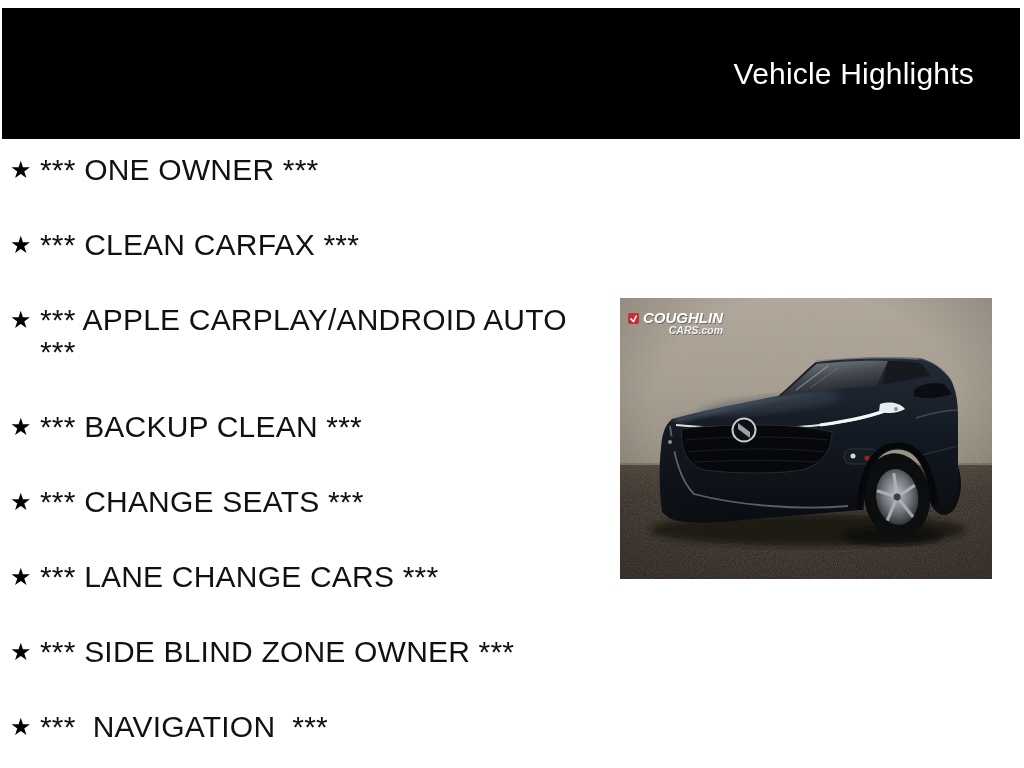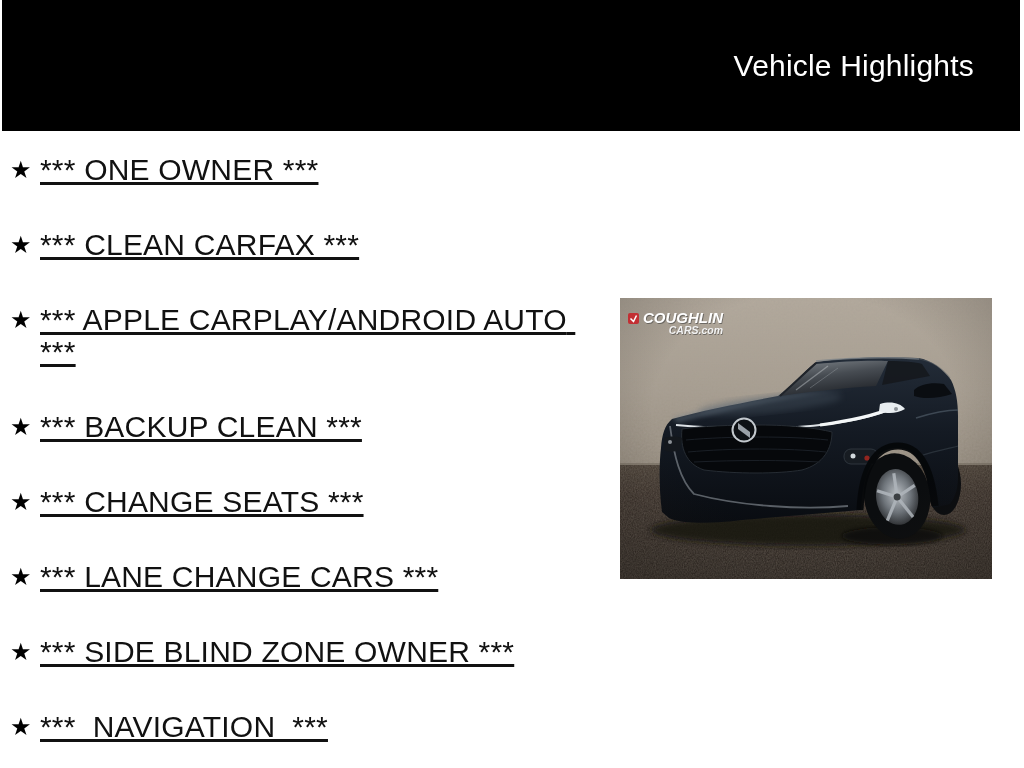--- a/index.html
+++ b/index.html
@@ -2,21 +2,21 @@
 <html><head>
 <meta charset="utf-8">
 <style>
   html,body{margin:0;padding:0;}
   body{
     width:1024px;height:768px;position:relative;overflow:hidden;
     background:#ffffff;
     font-family:"Liberation Sans", sans-serif;
   }
   .header{
-    position:absolute;left:2px;top:0;width:1018px;height:131px;
+    position:absolute;left:2px;top:8px;width:1018px;height:131px;
     background:#000000;box-sizing:border-box;
     display:flex;align-items:center;justify-content:flex-end;
     padding-right:46px;
   }
   .header-title{
     color:#ffffff;font-size:30px;line-height:30px;letter-spacing:0.2px;
     font-weight:400;white-space:nowrap;
   }
   .highlights{
     position:absolute;left:10px;top:154px;width:578px;
@@ -28,21 +28,20 @@
     color:#111111;font-size:30px;line-height:32px;letter-spacing:0.2px;
   }
   .hl-star{
     flex:0 0 30px;width:30px;
     font-family:"DejaVu Sans", sans-serif;
     font-size:24px;line-height:32px;color:#000000;
   }
   .hl-text{
     flex:0 1 548px;max-width:548px;
     white-space:pre-wrap;
-    text-decoration:underline;
   }
   .photo{
     position:absolute;left:620px;top:298px;width:372px;height:240px;
   }
   .photo svg{display:block;width:372px;height:281px;}
 </style>
 </head>
 <body>
 
 <div class="header">

